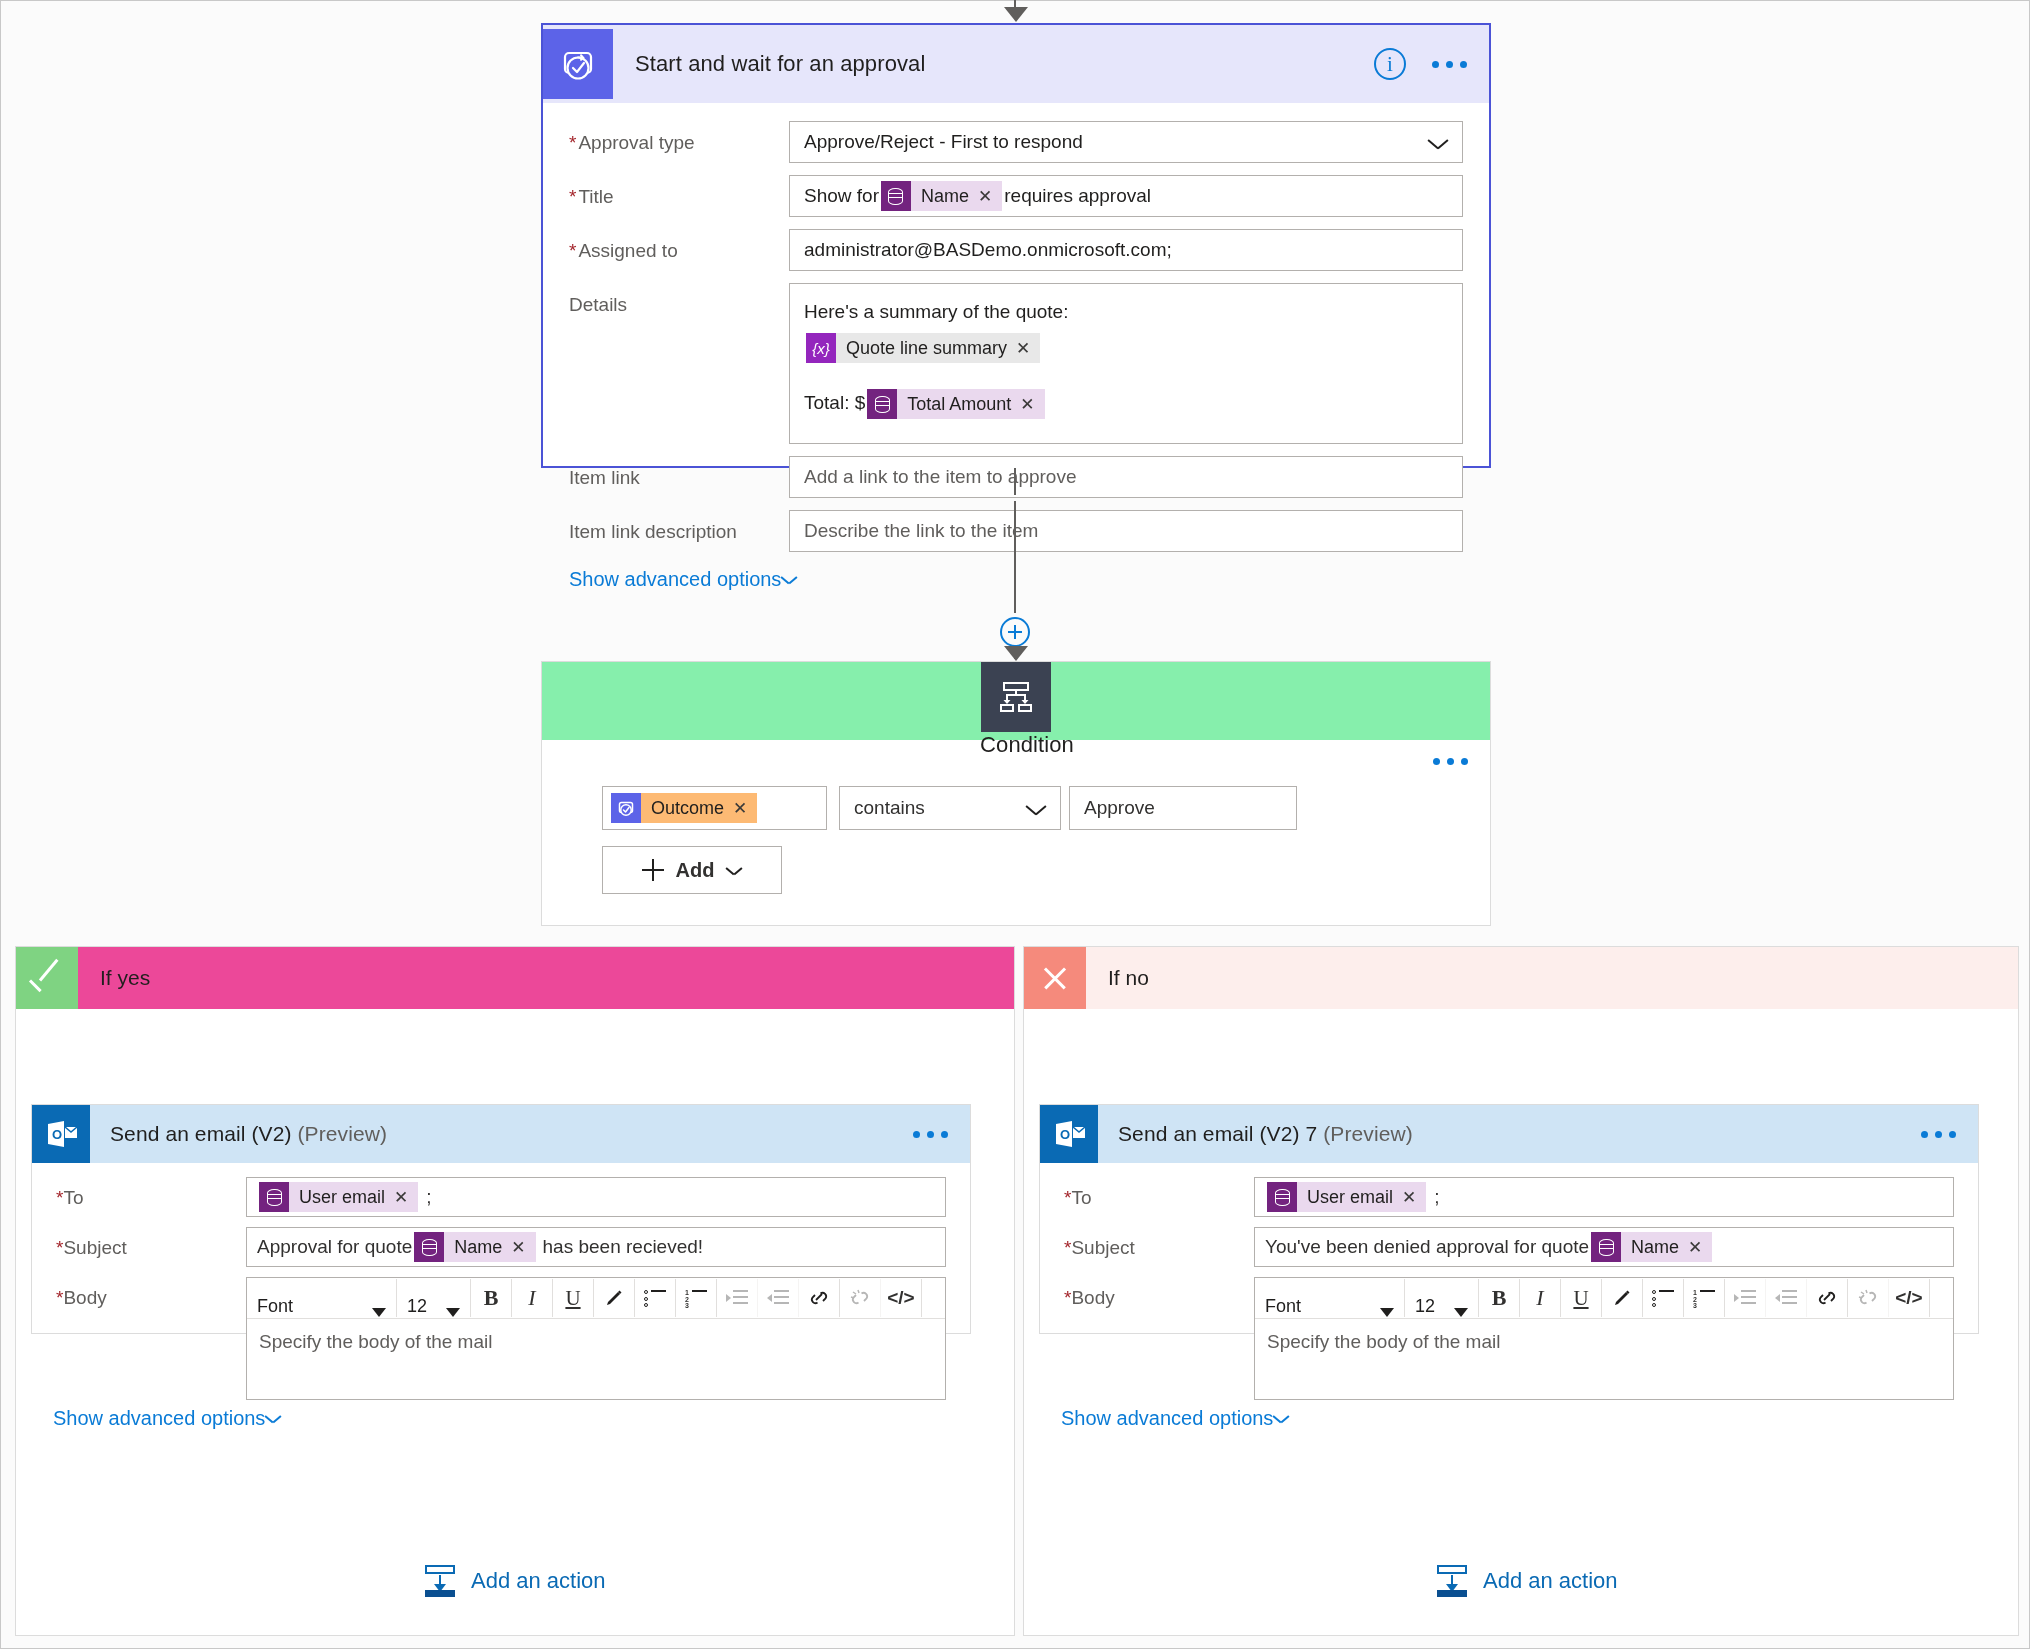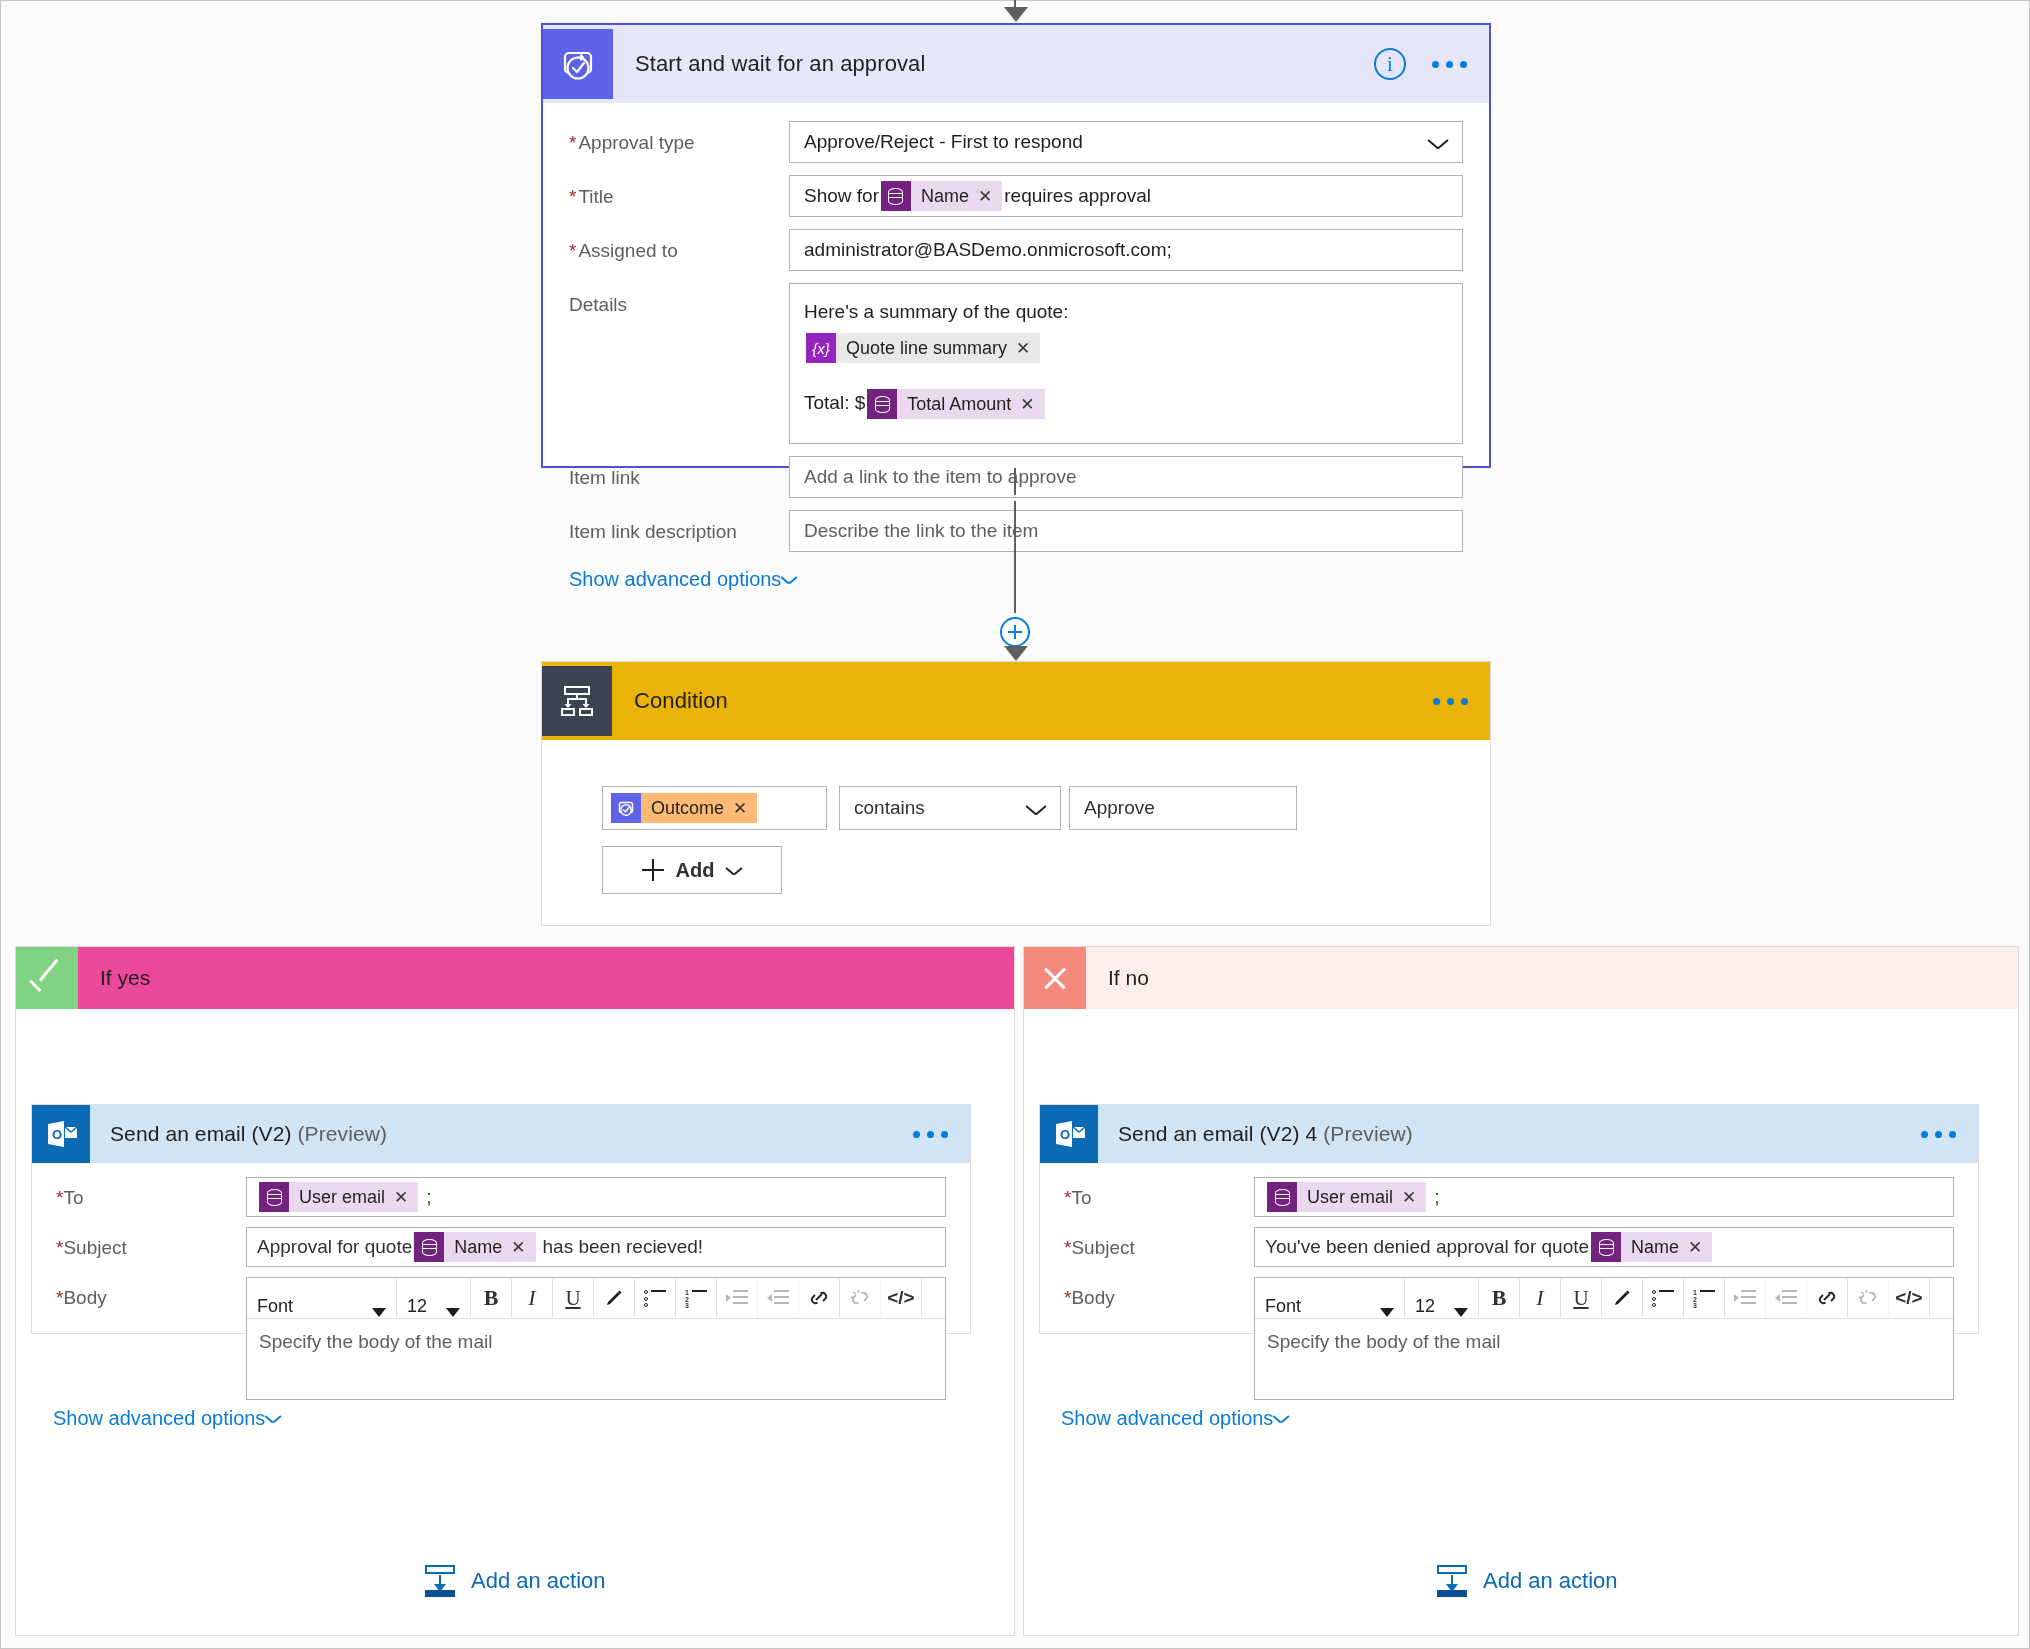--- a/index.html
+++ b/index.html
@@ -76,21 +76,21 @@
     border:1px solid #b3b0ad;background:#fff;padding:12px 14px 14px 14px;min-height:120px;
     font-size:19px;color:#201f1e;box-sizing:border-box;
   }
   .details-line{margin:5px 0 10px 0;}
   .details-line.spaced{margin-top:26px;}
 
   .link{color:#0a7bd6;font-size:20px;cursor:pointer;display:inline-flex;align-items:center;}
 
   
   #condition-card{left:540px;top:660px;width:950px;height:265px;border:1px solid #dcdcdc;background:#fff;}
-  #condition-card .card-head{background:#eab308;}
+  #condition-card .card-head{background:#86efac;flex-direction:column;}
   #condition-card .badge{background:#3b4252;}
   .cond-row{display:flex;gap:0;align-items:center;padding:46px 0 0 60px;}
   .cond-tokbox{border:1px solid #b3b0ad;height:44px;width:225px;display:flex;align-items:center;padding-left:6px;box-sizing:border-box;background:#fff;}
   .cond-sel{border:1px solid #b3b0ad;height:44px;width:222px;display:flex;align-items:center;justify-content:space-between;padding:0 14px;box-sizing:border-box;font-size:19px;margin-left:12px;background:#fff;}
   .cond-val{border:1px solid #b3b0ad;height:44px;width:228px;display:flex;align-items:center;padding:0 14px;box-sizing:border-box;font-size:19px;margin-left:8px;background:#fff;}
   .add-btn{margin:16px 0 0 60px;border:1px solid #b3b0ad;height:46px;width:178px;display:flex;align-items:center;justify-content:center;gap:12px;font-size:20px;font-weight:bold;background:#fff;cursor:pointer;}
   .plus{position:relative;width:22px;height:22px;display:inline-block;}
   .plus:before,.plus:after{content:"";position:absolute;background:#201f1e;}
   .plus:before{left:0;top:10px;width:22px;height:2.4px;}
   .plus:after{top:0;left:10px;height:22px;width:2.4px;}
@@ -549,21 +549,21 @@
     <div class="card-head">
       <div class="badge">
         <svg width="40" height="40" viewBox="0 0 40 40">
           <path d="M7 10 L23 7 V33 L7 30 Z" fill="#fff"></path>
           <text x="11" y="25" font-family="Liberation Sans, sans-serif" font-size="13" font-weight="bold" fill="#0a6ab4">O</text>
           <rect x="24" y="13" width="12" height="11" fill="#fff"></rect>
           <path d="M24 13 l6 5 l6 -5" fill="none" stroke="#0a6ab4" stroke-width="1.6"></path>
         </svg>
       </div>
       <div class="title">
-        <span>Send an email (V2) 4</span> <span class="preview">(Preview)</span>
+        <span>Send an email (V2) 7</span> <span class="preview">(Preview)</span>
       </div>
       <div class="head-actions">
         <div class="ellipsis">
             <i></i>
             <i></i>
             <i></i>
           </div>
       </div>
     </div>
 

